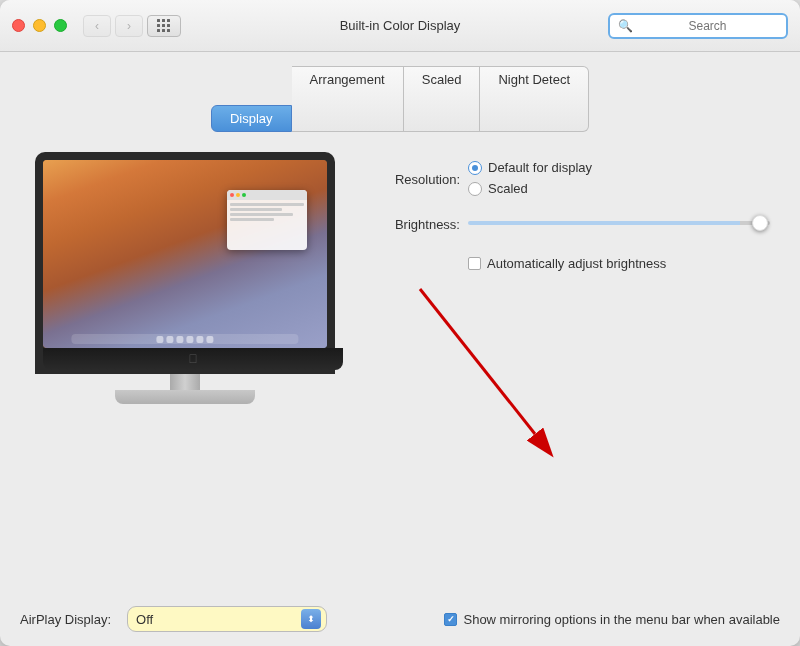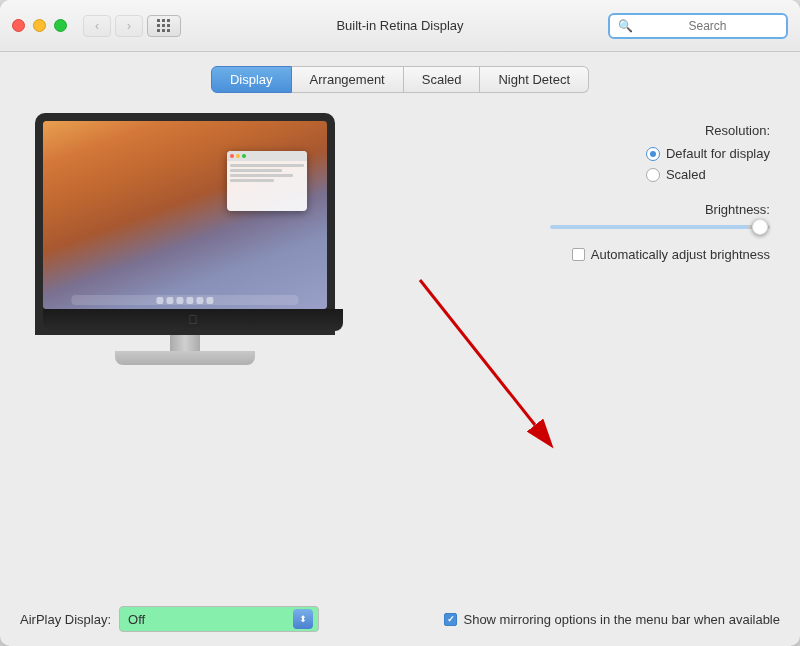--- a/index.html
+++ b/index.html
@@ -170,20 +170,21 @@
 
     .tab + .tab {
       border-left: none;
     }
 
     .tab.active {
       background: linear-gradient(to bottom, #6baee8, #4a90d9);
       color: white;
       border-color: #4a80c8;
       font-weight: 500;
+      margin-top: 39px;
     }
 
     
     .content {
       display: flex;
       flex: 1;
       padding: 10px 30px 20px;
       gap: 30px;
       overflow: hidden;
     }
@@ -329,23 +330,22 @@
     .settings-panel {
       flex: 1;
       display: flex;
       flex-direction: column;
       gap: 18px;
       padding-top: 8px;
     }
 
     .setting-row {
       display: flex;
-      align-items: flex-end;
+      align-items: center;
       gap: 8px;
-      flex-direction: column;
     }
 
     .setting-label {
       font-size: 13px;
       color: #333;
       text-align: right;
       min-width: 90px;
       padding-top: 2px;
     }
 
@@ -446,37 +446,37 @@
     
     .arrow-container {
       flex: 1;
       position: relative;
       min-height: 120px;
     }
 
     .airplay-section {
       display: flex;
       align-items: center;
-      gap: 8px;
+      gap: 16px;
     }
 
     .airplay-label {
       font-size: 13px;
       color: #333;
     }
 
     .airplay-select-wrapper {
       position: relative;
     }
 
     .airplay-select {
       appearance: none;
-      background: #86efac;
+      background: #fef9c3;
       border: 1px solid #bbb;
-      border-radius: 4px;
+      border-radius: 9px;
       padding: 3px 30px 3px 8px;
       font-size: 13px;
       width: 200px;
       color: #333;
       height: 26px;
     }
 
     .select-arrow {
       position: absolute;
       right: 6px;
@@ -585,21 +585,21 @@
           <div class="grid-dot"></div>
           <div class="grid-dot"></div>
         <div class="grid-dot"></div>
           <div class="grid-dot"></div>
           <div class="grid-dot"></div>
         <div class="grid-dot"></div>
           <div class="grid-dot"></div>
           <div class="grid-dot"></div>
       </div>
     </div>
-    <div class="window-title">Built-in Retina Display</div>
+    <div class="window-title">Built-in Color Display</div>
     <div class="search-box">
       <span class="search-icon-svg">🔍</span>
       <input class="search-input" type="text" placeholder="Search" style="">
     </div>
   </div>
 
   <div class="tab-bar">
     <div class="tab active">Display</div>
     <div class="tab">Arrangement</div>
     <div class="tab">Scaled</div>
@@ -664,21 +664,21 @@
 
       <div class="setting-row">
         <div class="setting-label">Brightness:</div>
         <div class="slider-container" style="width: 220px;">
           <div class="slider-track">
             <div class="slider-thumb"></div>
           </div>
         </div>
       </div>
 
-      <div class="setting-row" style="padding-left: 98px;">
+      <div class="setting-row" style="padding-left: 98px; margin-top: 6px;">
         <div class="auto-brightness">
           <div class="checkbox"></div>
           <span class="checkbox-label">Automatically adjust brightness</span>
         </div>
       </div>
 
       <div class="arrow-container">
         <svg class="annotation-arrow" viewBox="0 0 200 200">
           <defs>
             <marker id="arrowhead" markerWidth="10" markerHeight="7" refX="0" refY="3.5" orient="auto">

